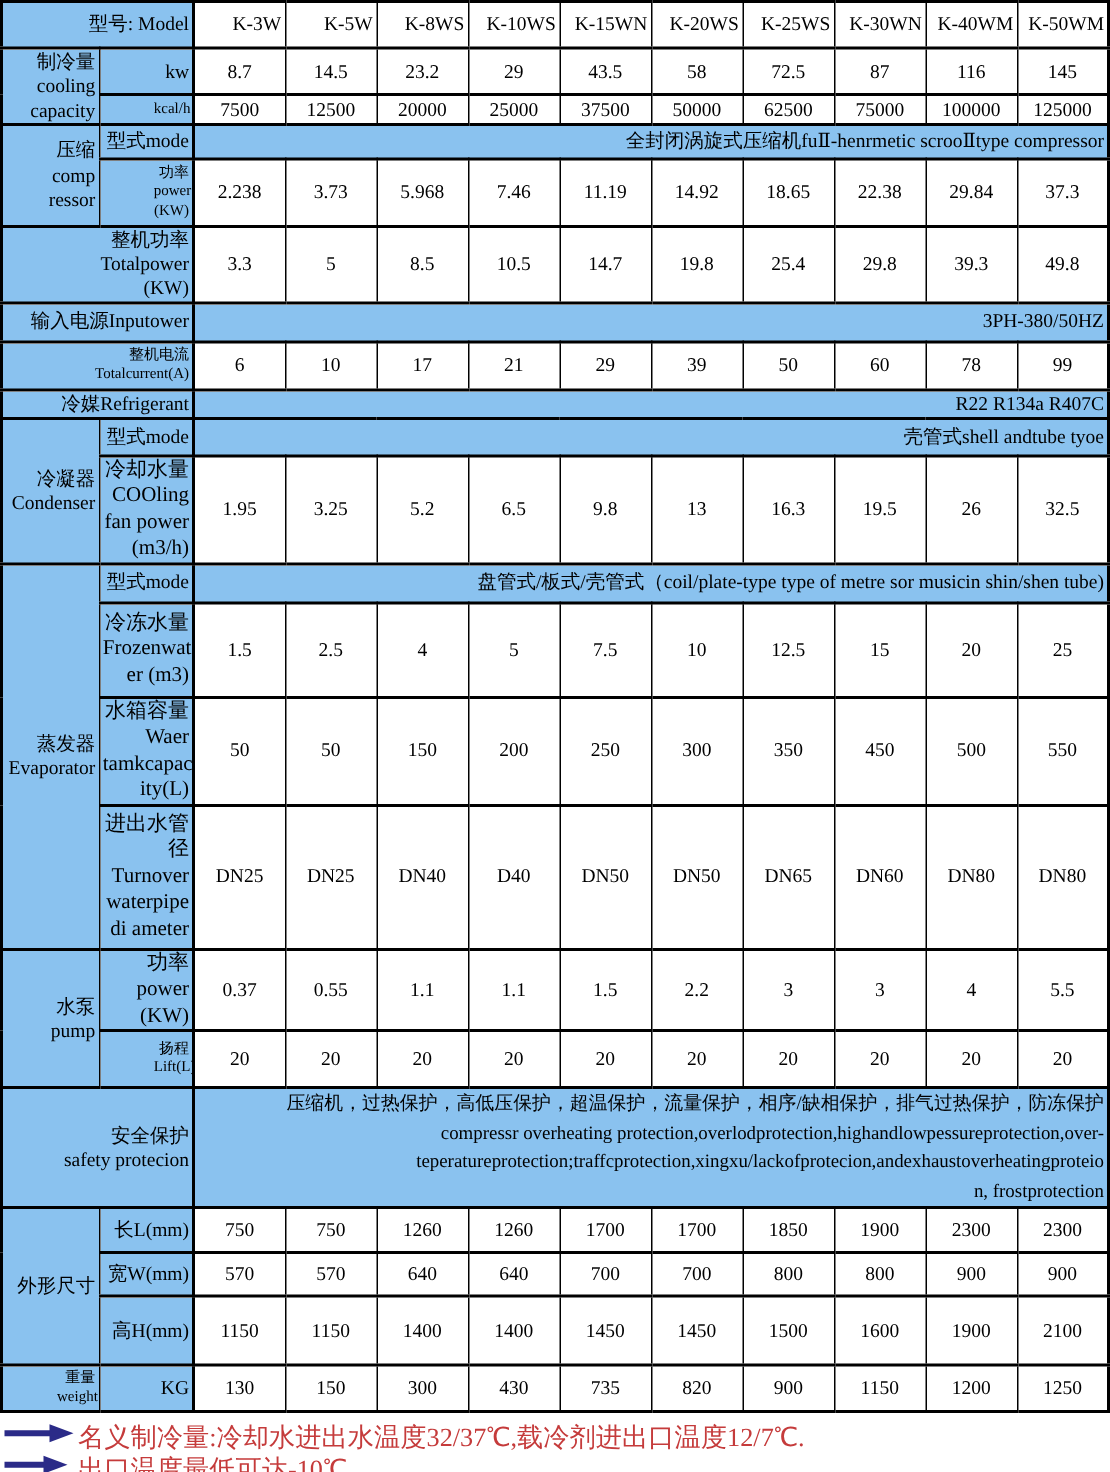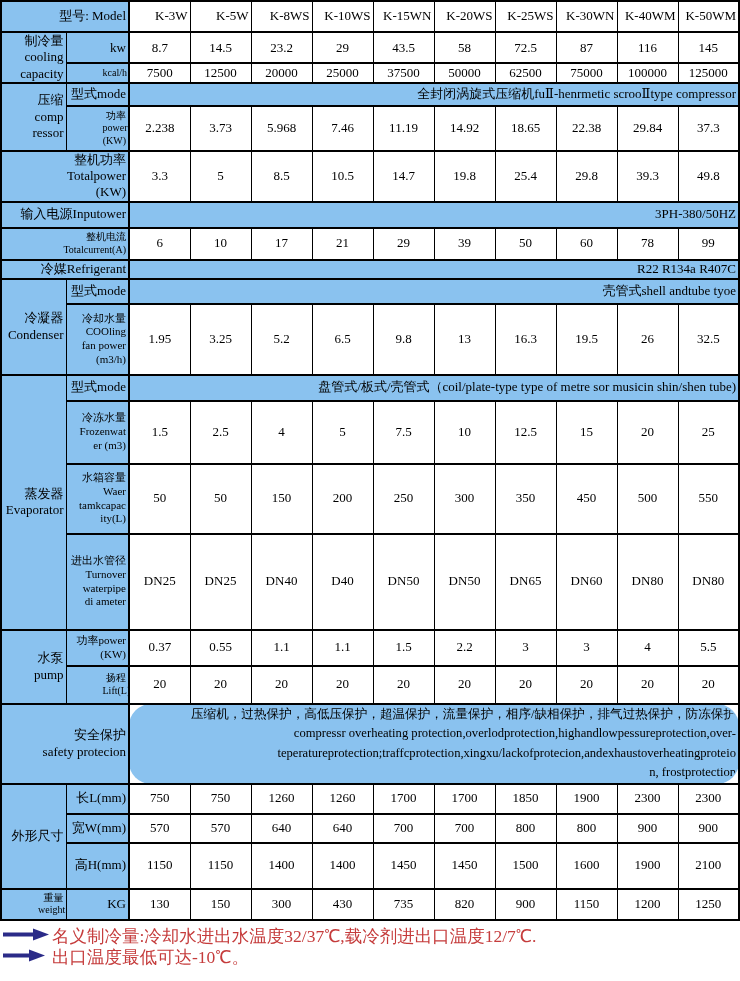--- a/index.html
+++ b/index.html
@@ -5,23 +5,23 @@
   html,body{margin:0;padding:0;background:#ffffff;}
   body{width:740px;font-family:"Liberation Serif","DejaVu Serif",serif;color:#000;}
   table.spec{border-collapse:collapse;table-layout:fixed;width:740px;border:2px solid #000;}
   td{border:1px solid #000;border-top:2px solid #000;border-bottom:2px solid #000;
      text-align:center;vertical-align:middle;padding:0 2px;overflow:hidden;
      font-size:13px;line-height:1.25;}
   td.blue{background:#8AC2EF;text-align:right;}
   td.v{background:#ffffff;}
   .preline{white-space:pre-line;}
   .sm{font-size:10px;padding-left:36px;}
-  .xs{font-size:11px;margin-top:20px;}
+  .xs{font-size:14px;margin-top:20px;}
   .lr{border-right:2px solid #000;}
-  .safety-val{font-size:12.6px;line-height:1.55;border-radius:22px;}
+  .safety-val{font-size:12.6px;line-height:1.55;}
   .mode-val{font-size:13px;}
   .notes{padding:5px 0 0 2px;}
   .note-line{display:flex;align-items:center;gap:2px;height:21px;}
   .note-text{color:#C53B3B;font-size:17.5px;white-space:nowrap;font-family:Liberation Serif, serif;}
   .arrow{flex:0 0 auto;display:inline-block;}
 </style>
 </head>
 <body>
 
 <table class="spec">

